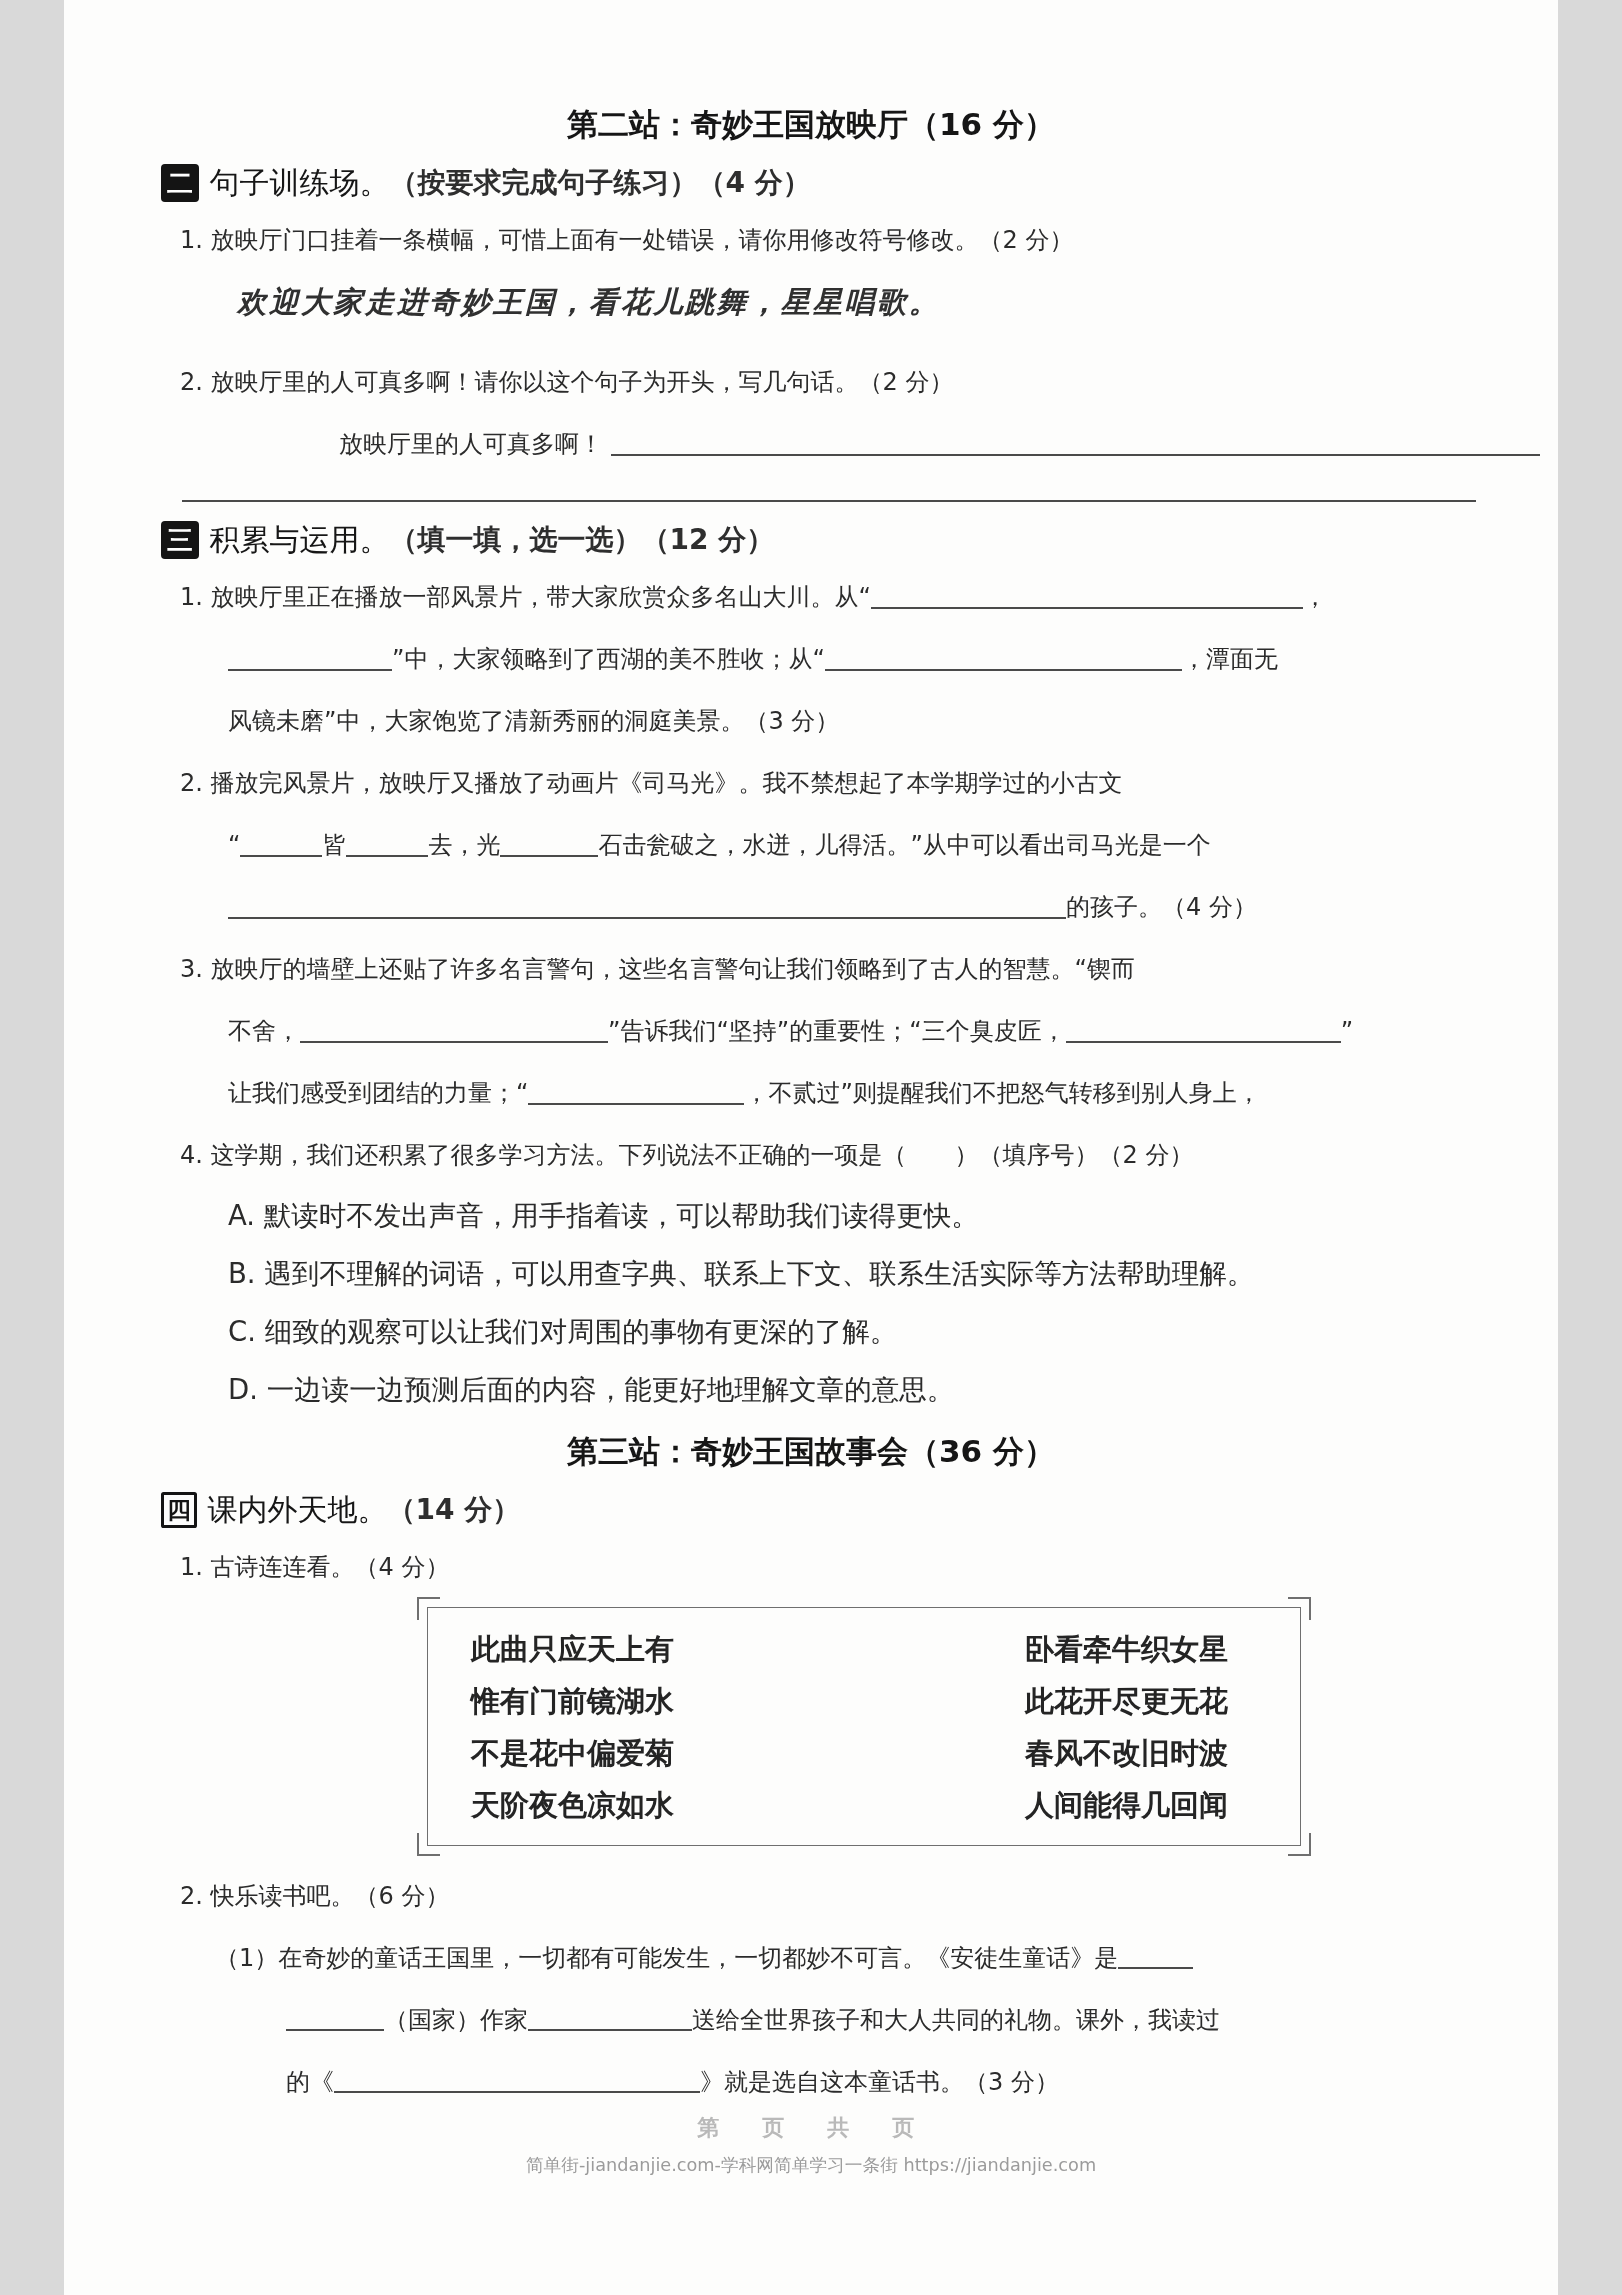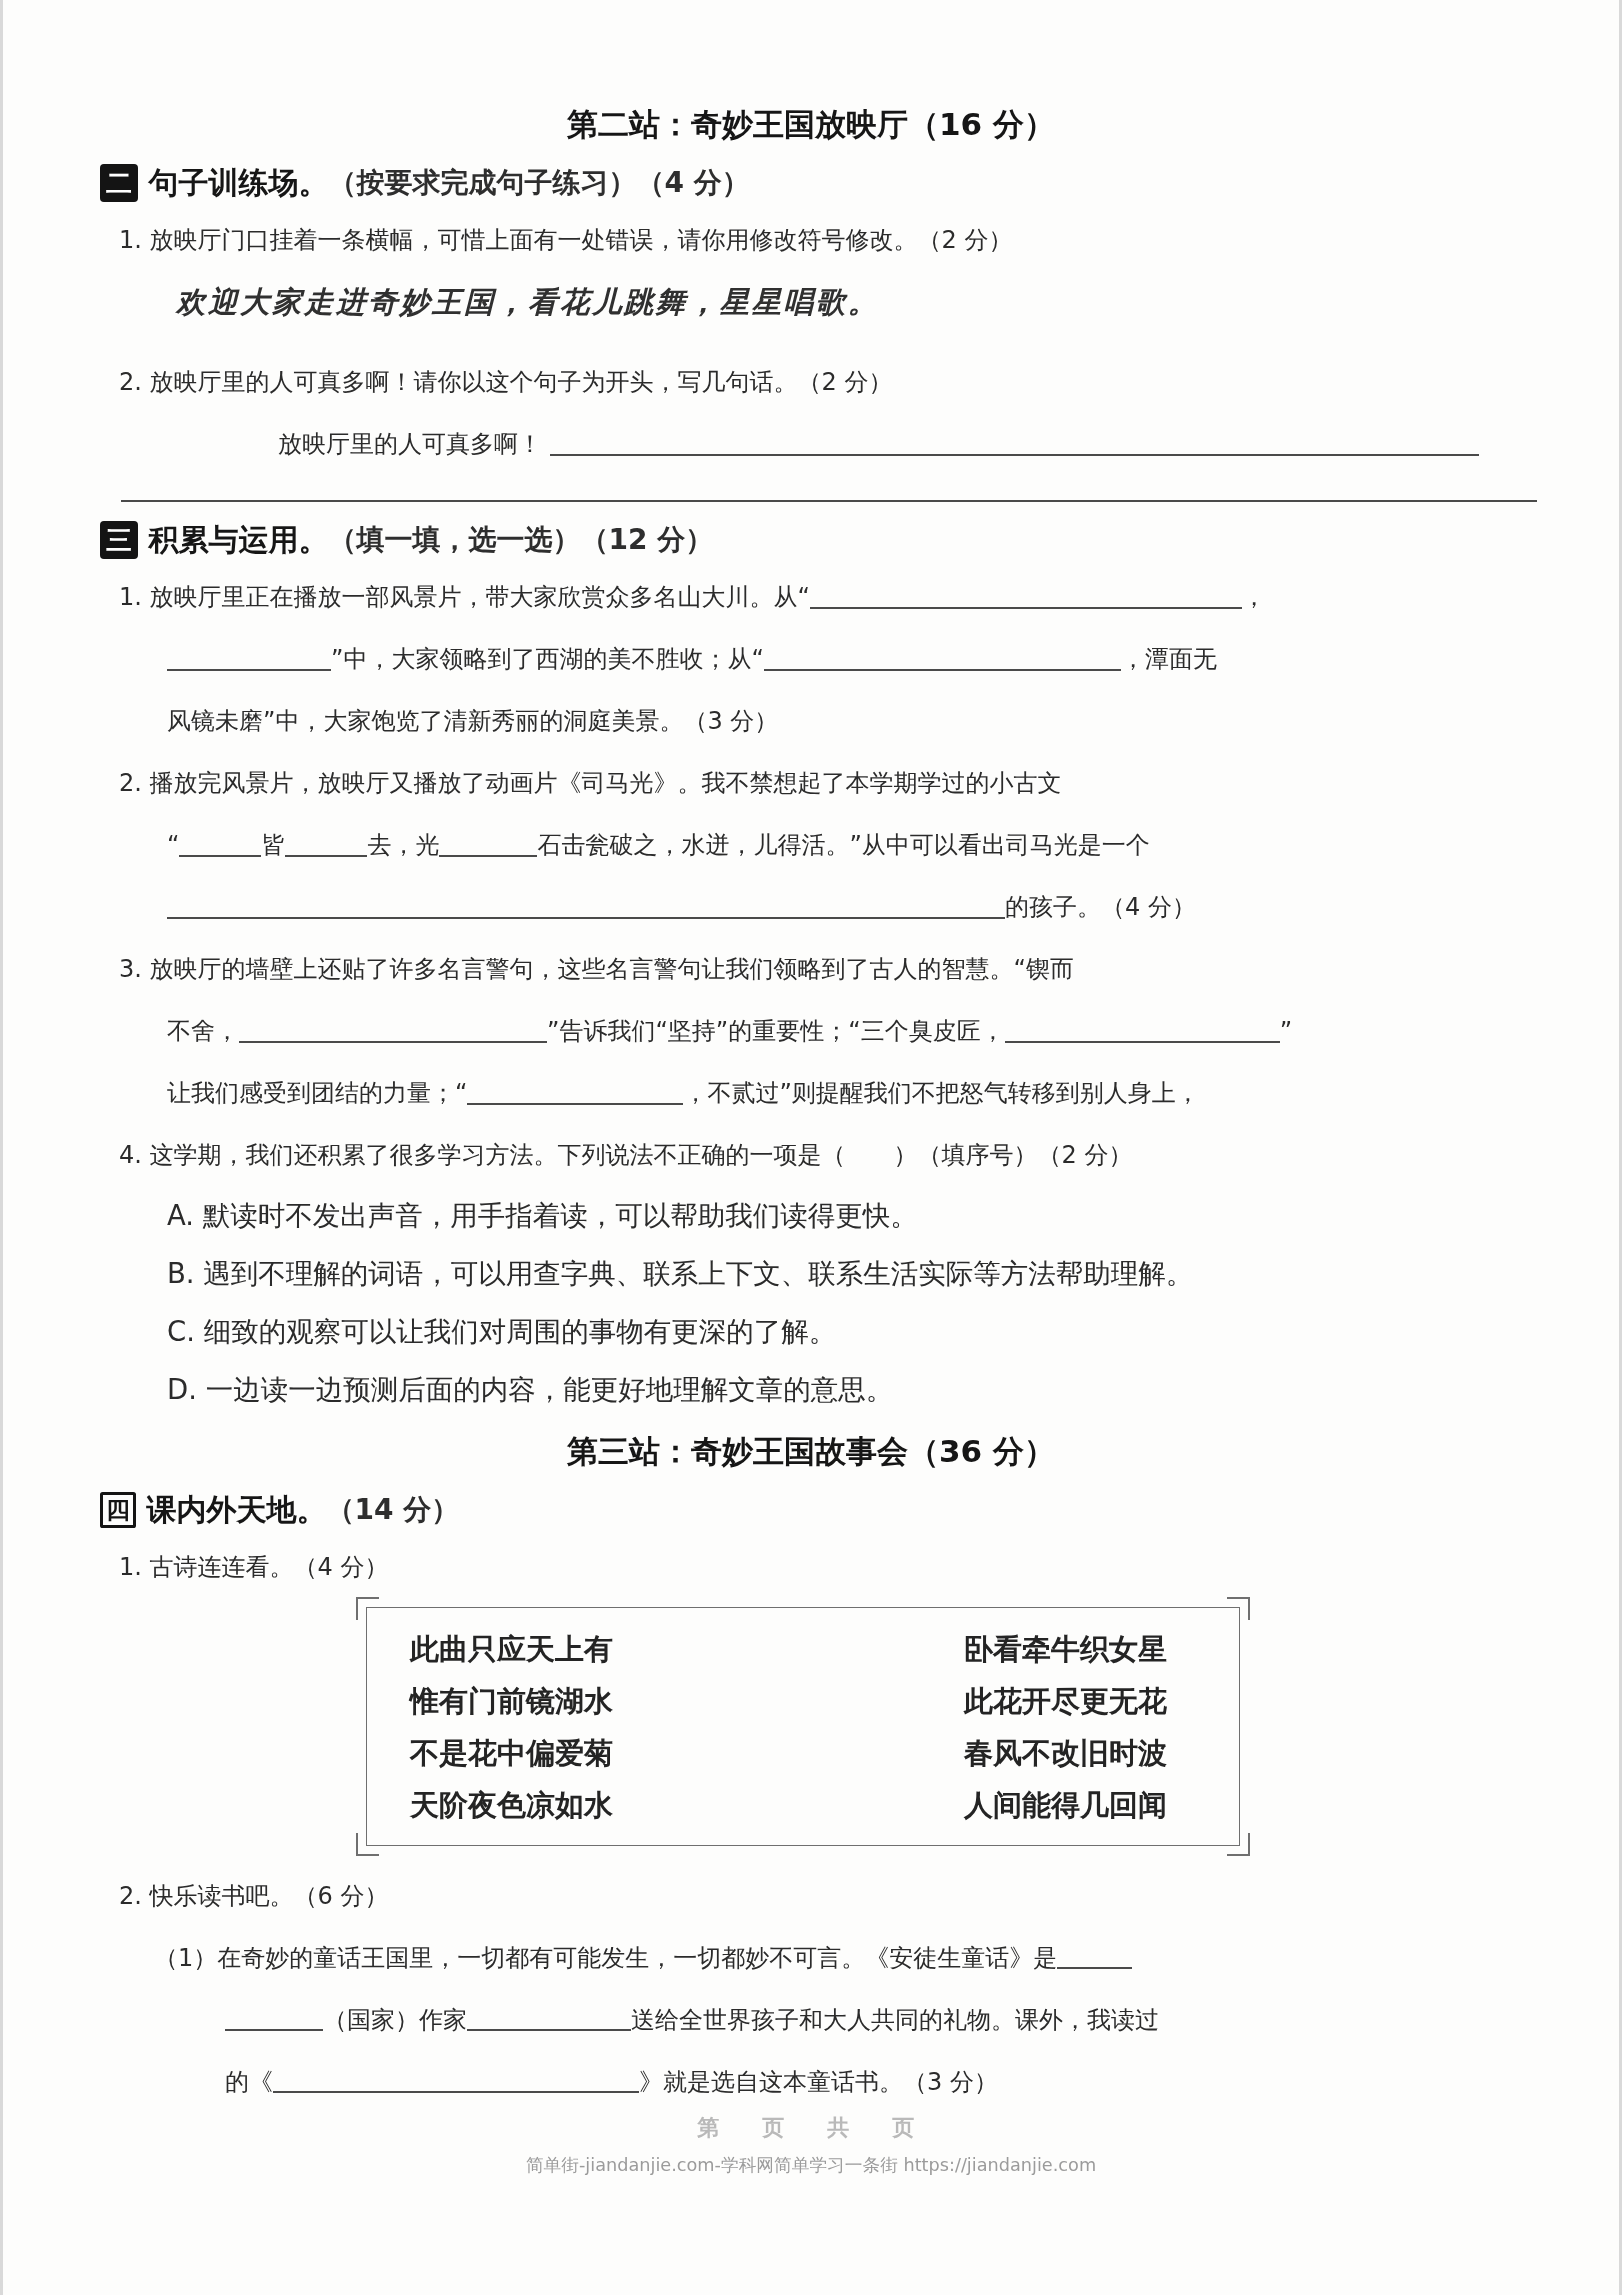--- a/index.html
+++ b/index.html
@@ -1,18 +1,18 @@
 <!DOCTYPE html>
 <html style="font-size:10.5px"><head>
 <meta charset="utf-8">
 <style>
   html,body{margin:0;padding:0;background:#d9d9d9;}
   .page{
     position:relative;
-    width:1616px;height:2295px;
+    width:1494px;height:2295px;
     margin:0 auto;
     background:#fdfdfc;
     font-family:"DejaVu Sans","Liberation Sans",sans-serif;
     color:#2b2b2b;
     overflow:hidden;
   }
   
   .station-title{
     text-align:center;
     font-size:31px;font-weight:bold;color:#161616;
@@ -30,21 +30,21 @@
     flex:0 0 auto;
     width:38px;height:38px;margin-right:10.5px;
     background:#141414;color:#fff;
     display:flex;align-items:center;justify-content:center;
     font-size:26px;font-weight:bold;border-radius:3.9px;
   }
   .sec-badge.outline{
     background:#fdfdfc;color:#141414;border:3.9px solid #141414;
     width:30px;height:30px;border-radius:2.6px;font-size:23.6px;
   }
-  .sec-title{font-size:30px;font-weight:bold;color:#161616;}
+  .sec-title{font-size:30px;font-weight:normal;color:#161616;}
   .sec-sub{font-size:28px;font-weight:bold;color:#2e2e2e;text-align:center;}
   
   .qline{
     font-size:24px;line-height:62px;white-space:nowrap;color:#2b2b2b;
   }
   .ml-num{margin-left:116px;}     
   .ml-cont{margin-left:164px;}    
   .ml-sub{margin-left:151px;}     
   .ml-subcont{margin-left:222px;}
   .ml-open{margin-left:275px;}

